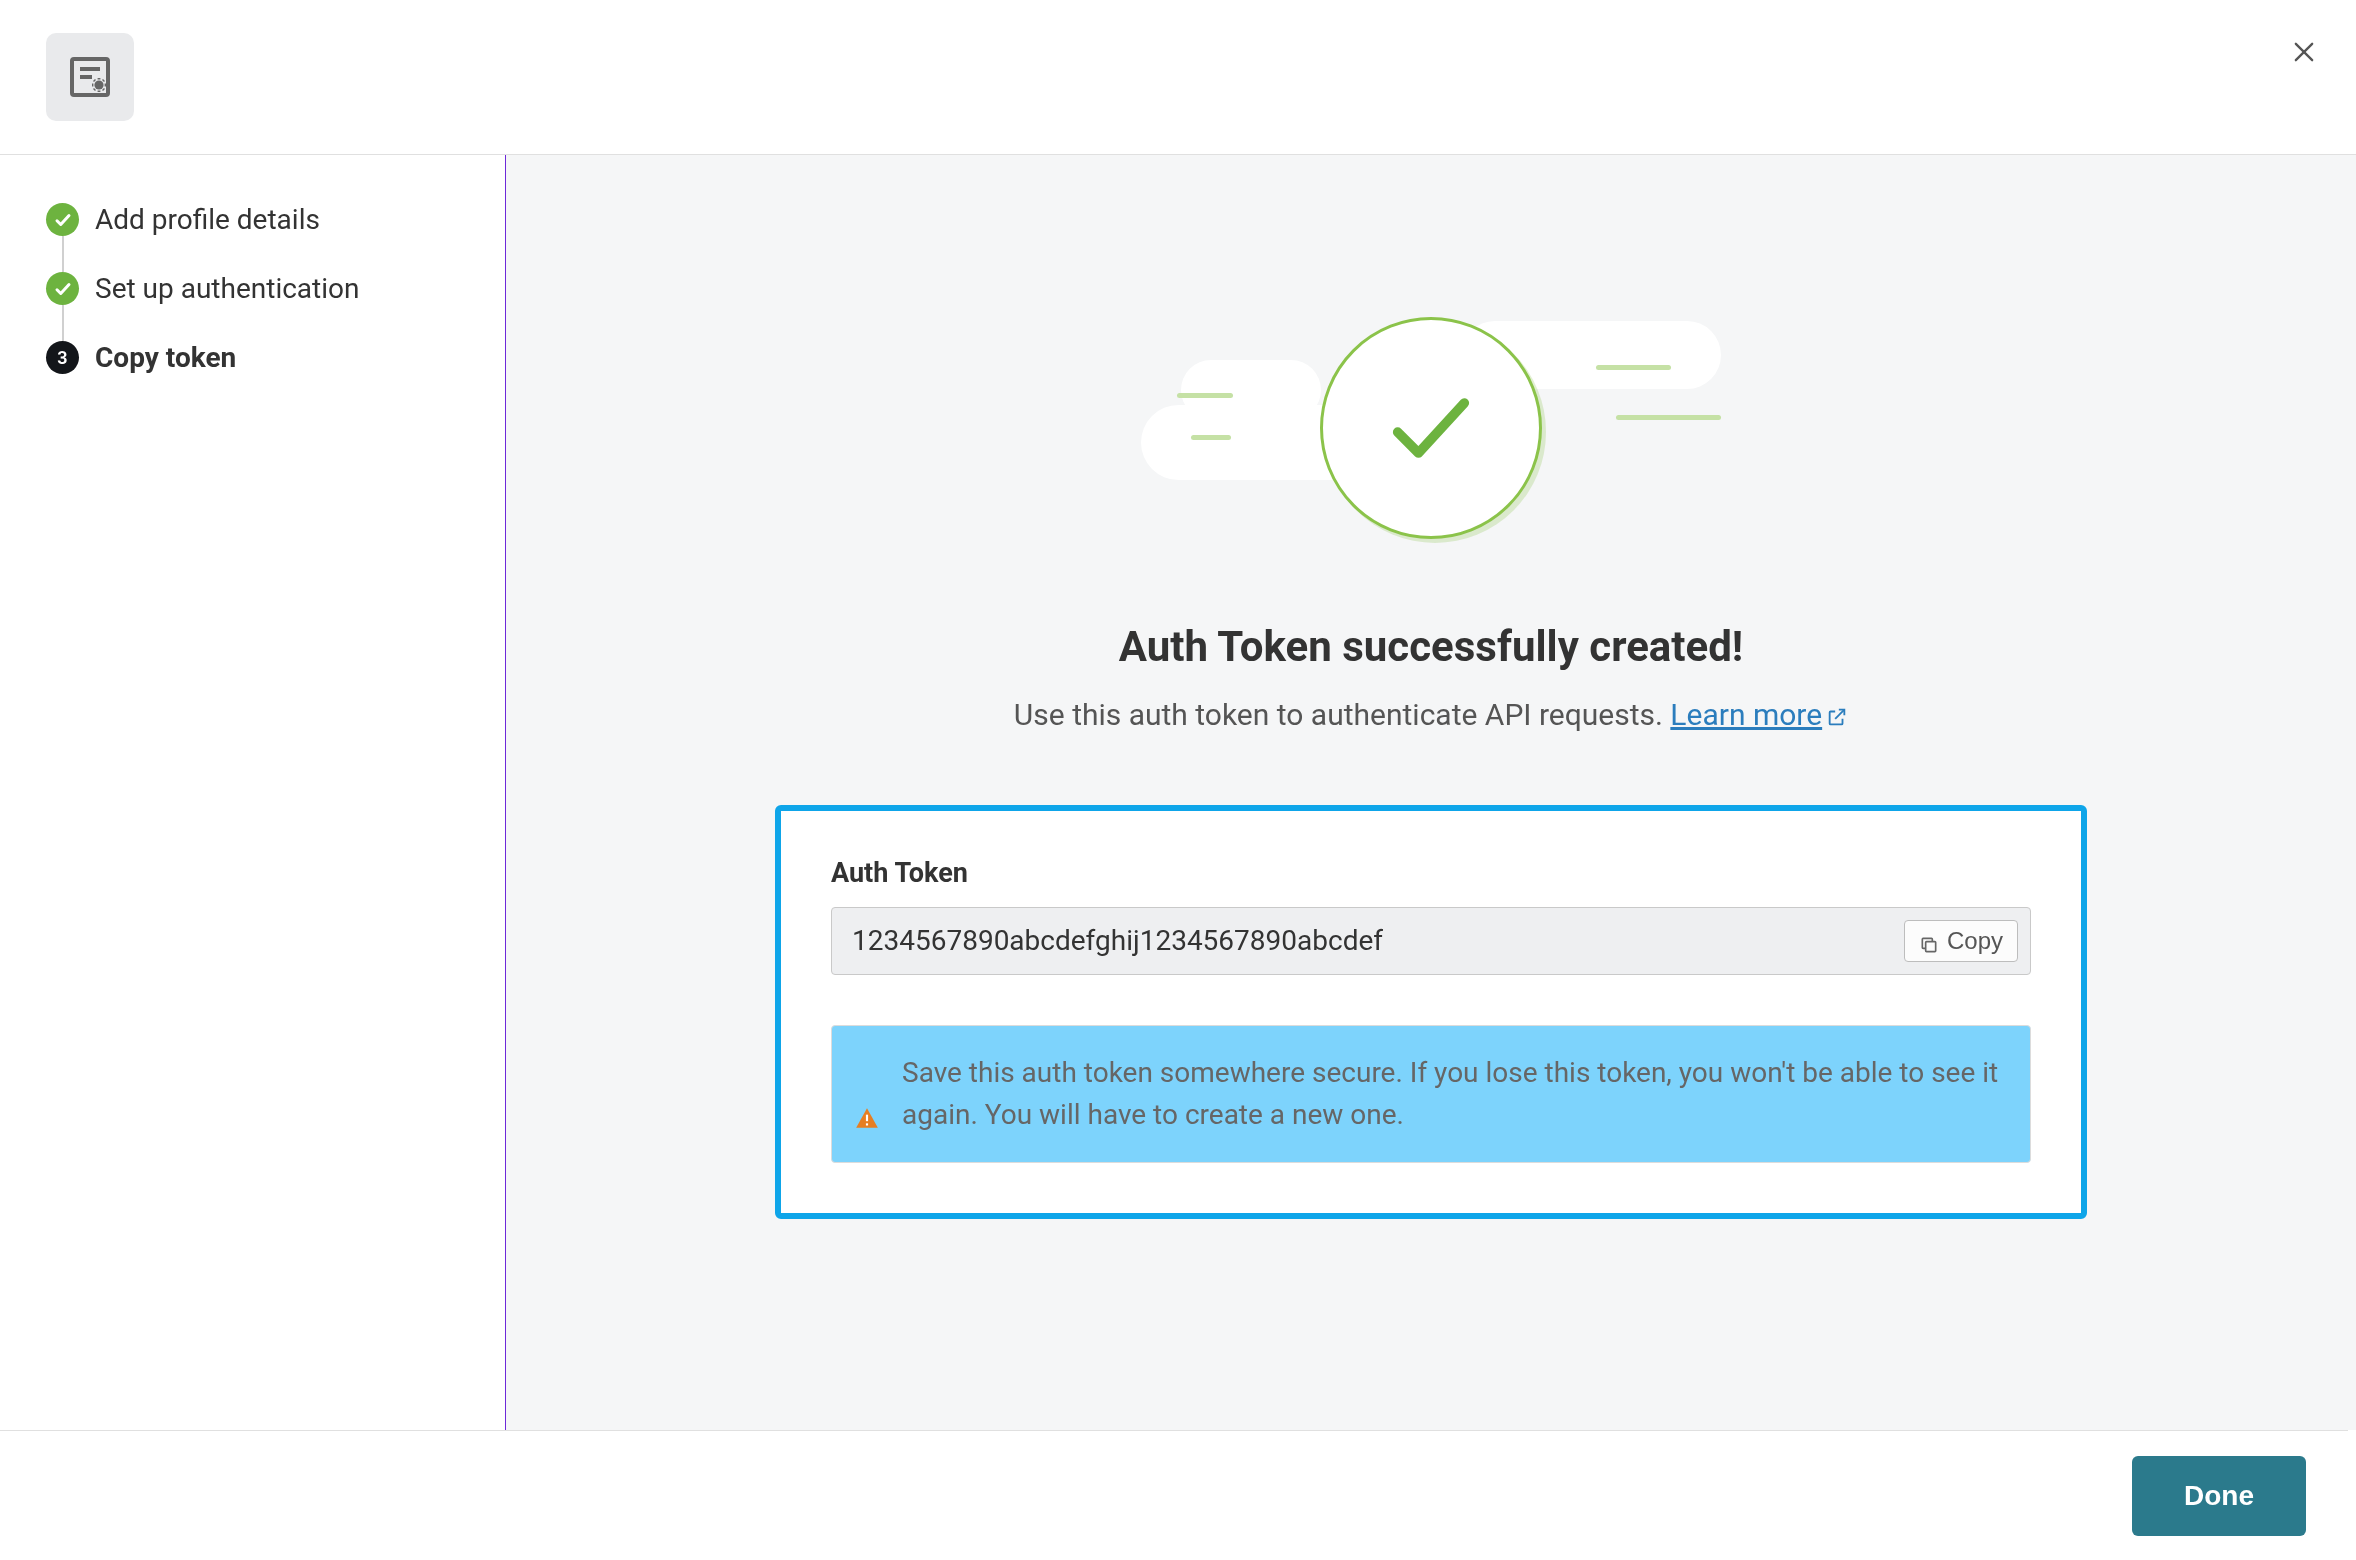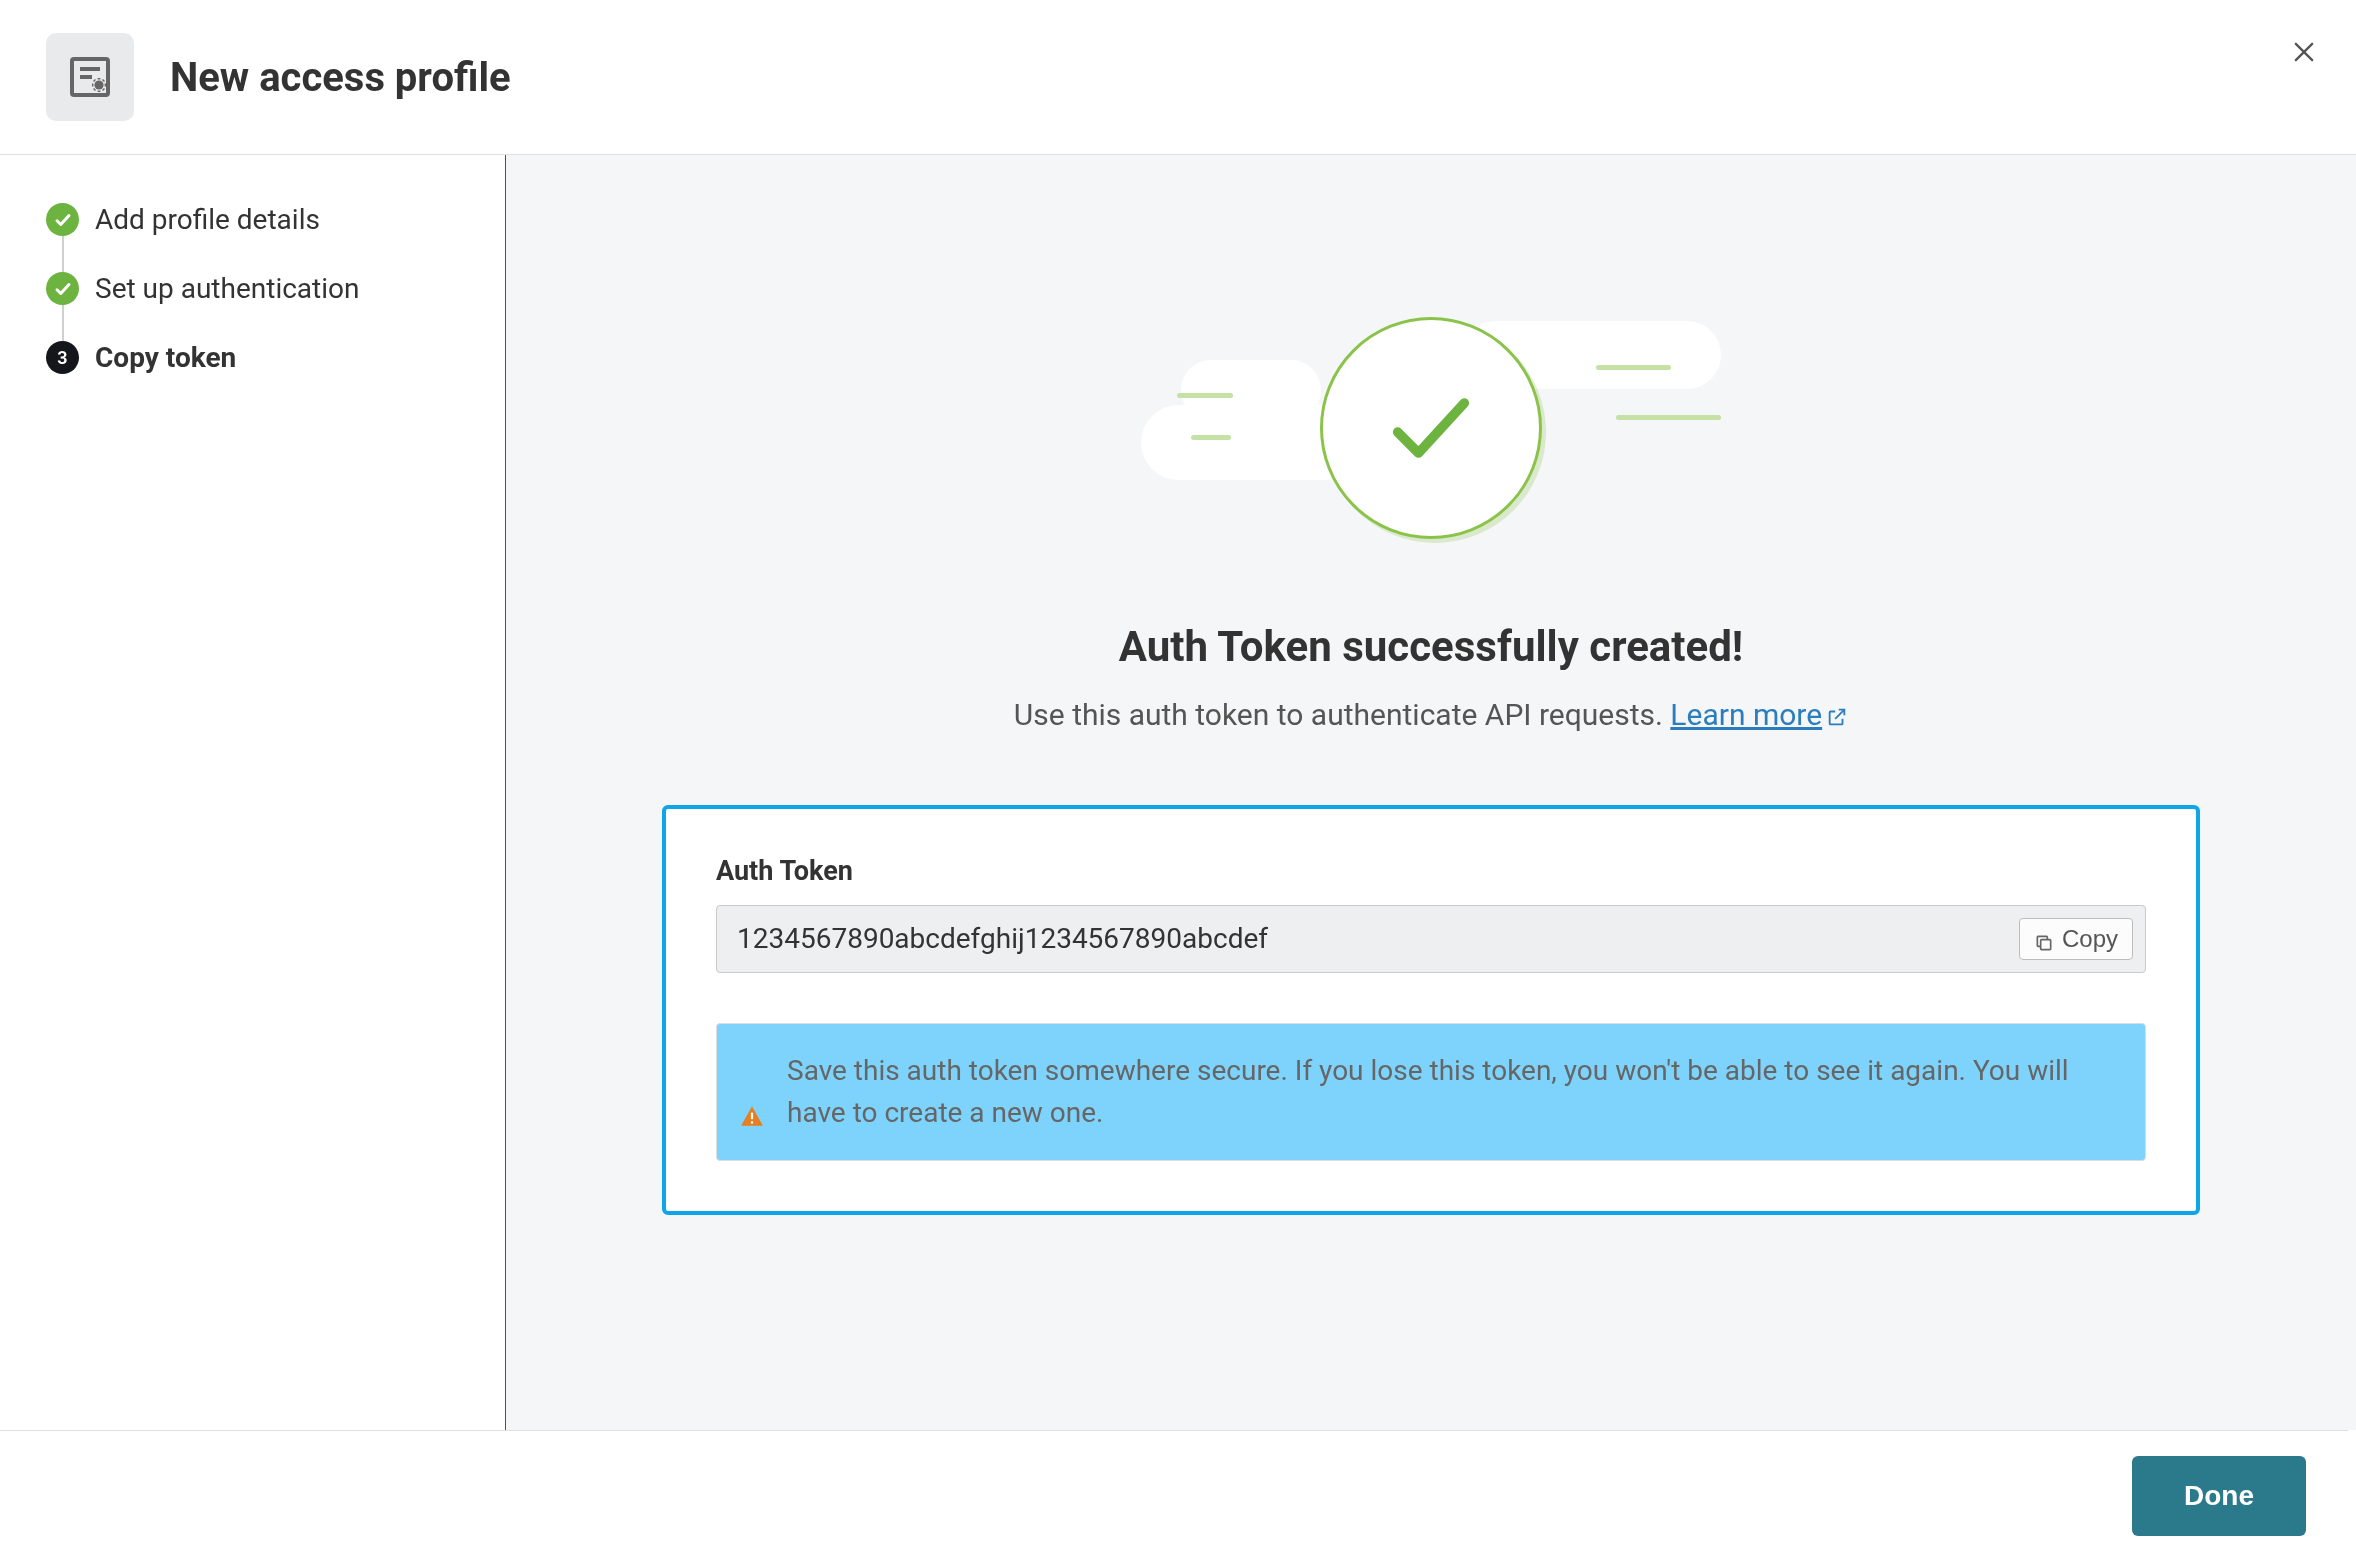--- a/index.html
+++ b/index.html
@@ -199,23 +199,23 @@
       cursor: pointer;
     }
     .external-icon {
       display: inline-block;
       vertical-align: middle;
       margin-left: 4px;
     }
 
     
     .token-card {
-      width: 1538px;
-      background: #ffffff;
-      border: 4px solid #0ea5e9;
+      width: 1312px;
+      background: #ffffff;
+      border: 6px solid #0ea5e9;
       border-radius: 6px;
       padding: 46px 50px 50px;
     }
     .token-label {
       font-size: 27px;
       font-weight: 700;
       color: #333;
       margin-bottom: 18px;
     }
     .token-field {
@@ -295,21 +295,20 @@
 <div class="header">
   <div class="header-icon">
     <svg width="48" height="48" viewBox="0 0 24 24" fill="none" stroke="#666" stroke-width="2">
       <rect x="3" y="3" width="18" height="18" rx="1"></rect>
       <line x1="7" y1="8" x2="17" y2="8"></line>
       <line x1="7" y1="12" x2="13" y2="12"></line>
       <circle cx="16.5" cy="16" r="2.3" fill="#666" stroke="none"></circle>
       <path d="M16.5 13.2 l0 -0.7 M16.5 18.8 l0 0.7 M13.7 16 l-0.7 0 M19.3 16 l0.7 0 M14.5 14 l-0.5 -0.5 M18.5 18 l0.5 0.5 M14.5 18 l-0.5 0.5 M18.5 14 l0.5 -0.5" stroke="#666" stroke-width="1.4"></path>
     </svg>
   </div>
-  <h1 class="header-title">New access profile</h1>
   <div class="close-btn">
     <svg width="28" height="28" viewBox="0 0 24 24" fill="none" stroke="currentColor" stroke-width="2" stroke-linecap="round">
       <line x1="5" y1="5" x2="19" y2="19"></line>
       <line x1="19" y1="5" x2="5" y2="19"></line>
     </svg>
   </div>
 </div>
 
 <div class="main-layout">
 

